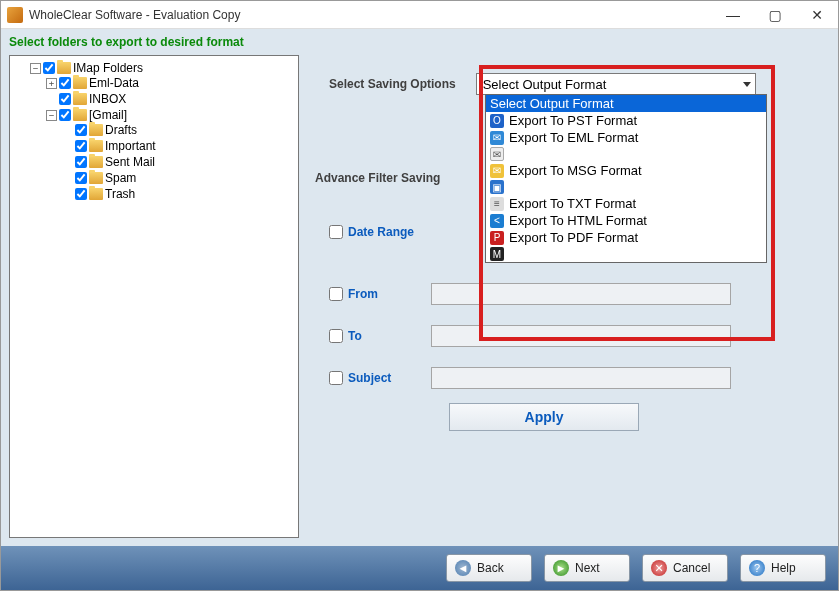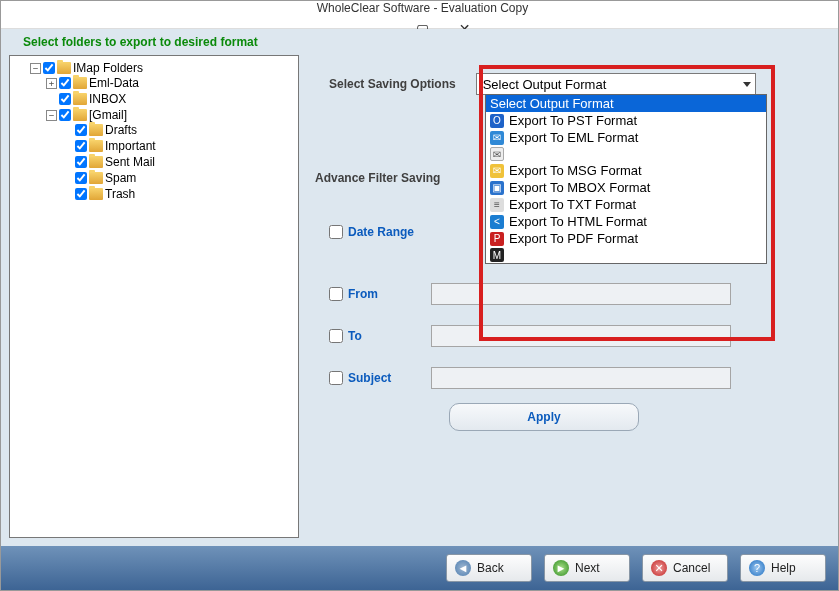--- a/index.html
+++ b/index.html
@@ -1,24 +1,24 @@
 <!DOCTYPE html>
 <html><head>
 <meta charset="utf-8">
 <style>
 * { box-sizing: border-box; margin: 0; padding: 0; }
 body { font-family: "Segoe UI", Tahoma, sans-serif; font-size: 12px; background: #fff; }
 .window { width: 839px; height: 591px; border: 1px solid #999; display: flex; flex-direction: column; position: relative; }
-.titlebar { height: 28px; background: #fff; display: flex; align-items: center; padding: 0 0 0 6px; border-bottom: 1px solid #ddd; flex-direction: column; }
+.titlebar { height: 28px; background: #fff; display: flex; align-items: center; padding: 0 0 0 6px; border-bottom: 1px solid #ddd; }
 .titlebar .app-icon { width: 16px; height: 16px; background: linear-gradient(135deg,#e8a33d,#c46a0f); border-radius: 2px; margin-right: 6px; }
 .titlebar .title { flex: 1; font-size: 12px; color: #333; }
 .win-controls { display: flex; }
 .win-btn { width: 42px; height: 28px; display: flex; align-items: center; justify-content: center; font-size: 14px; color: #333; }
 .content { flex: 1; background: #dde7ef; display: flex; flex-direction: column; position: relative; }
-.instruction { color: #0b8a0b; font-weight: bold; font-size: 12px; padding: 6px 22px; }
+.instruction { color: #0b8a0b; font-weight: bold; font-size: 12px; padding: 6px 8px; }
 .main-row { flex: 1; display: flex; padding: 0 8px 8px 8px; gap: 10px; }
 .tree-panel { width: 290px; background: #fff; border: 1px solid #777; padding: 4px; overflow: auto; font-size: 12px; }
 .tree ul { list-style: none; padding-left: 16px; }
 .tree li { padding: 1px 0; white-space: nowrap; }
 .tree-row { display: flex; align-items: center; gap: 2px; }
 .toggle { width: 11px; height: 11px; border: 1px solid #888; display: inline-flex; align-items: center; justify-content: center; font-size: 9px; line-height: 1; font-family: monospace; color: #555; background: #fff; cursor: pointer; }
 .toggle.empty { border: none; }
 .cb { width: 12px; height: 12px; }
 .folder-icon { width: 14px; height: 12px; background: linear-gradient(#f8d36b,#e1a637); border-radius: 1px; display: inline-block; position: relative; }
 .folder-icon::before { content: ""; position: absolute; top: -2px; left: 0; width: 6px; height: 3px; background: #f8d36b; border-radius: 1px 1px 0 0; }
@@ -43,21 +43,21 @@
 .red-outline { position: absolute; left: 170px; top: 10px; width: 296px; height: 276px; border: 4px solid #d81f1f; pointer-events: none; z-index: 20; }
 .adv-label { position: absolute; left: 6px; top: 116px; }
 .filter-row { position: absolute; left: 20px; display: flex; align-items: center; gap: 5px; }
 .filter-row .cb2 { width: 14px; height: 14px; }
 .filter-row .flabel { color: #0b5bbd; font-weight: bold; font-size: 12px; min-width: 78px; }
 .text-input { height: 22px; border: 1px solid #a5a5a5; background: #eef1f4; width: 300px; padding: 0 4px; }
 .row-daterange { top: 170px; }
 .row-from { top: 228px; }
 .row-to { top: 270px; }
 .row-subject { top: 312px; }
-.apply-btn { position: absolute; left: 140px; top: 348px; width: 190px; height: 28px; background: linear-gradient(#f7f9fb,#e3e9ef); border: 1px solid #9aa8b6; color: #0b5bbd; font-weight: bold; font-size: 12px; cursor: pointer; border-radius: 10px; }
+.apply-btn { position: absolute; left: 140px; top: 348px; width: 190px; height: 28px; background: linear-gradient(#f7f9fb,#e3e9ef); border: 1px solid #9aa8b6; color: #0b5bbd; font-weight: bold; font-size: 14px; cursor: pointer; border-radius: 0; }
 .footer { height: 44px; background: linear-gradient(#6f92b9,#3d6494); display: flex; align-items: center; justify-content: flex-end; gap: 12px; padding: 0 12px; }
 .foot-btn { width: 86px; height: 28px; background: linear-gradient(#fdfdfd,#e6e9ec); border: 1px solid #8896a5; border-radius: 3px; display: flex; align-items: center; gap: 6px; padding: 0 8px; font-size: 12px; cursor: pointer; color: #222; }
 .foot-icon { width: 16px; height: 16px; border-radius: 50%; display: inline-flex; align-items: center; justify-content: center; font-size: 11px; color: #fff; }
 .fi-back { background: radial-gradient(#9fb7d1,#4d7db0); }
 .fi-next { background: radial-gradient(#a8e08a,#2e8b1f); }
 .fi-cancel { background: radial-gradient(#f0a0a0,#c02020); }
 .fi-help { background: radial-gradient(#9ec8f0,#1d6dc0); }
 </style>
 </head>
 <body>
@@ -186,21 +186,20 @@
           </div>
           <div class="dd-item">
             <span class="dd-icon ic-emlx">✉</span>
           </div>
           <div class="dd-item">
             <span class="dd-icon ic-msg">✉</span>
             <span>Export To MSG Format</span>
           </div>
           <div class="dd-item">
             <span class="dd-icon ic-mbox">▣</span>
-            <span>Export To MBOX Format</span>
           </div>
           <div class="dd-item">
             <span class="dd-icon ic-txt">≡</span>
             <span>Export To TXT Format</span>
           </div>
           <div class="dd-item">
             <span class="dd-icon ic-html">&lt;</span>
             <span>Export To HTML Format</span>
           </div>
           <div class="dd-item">

